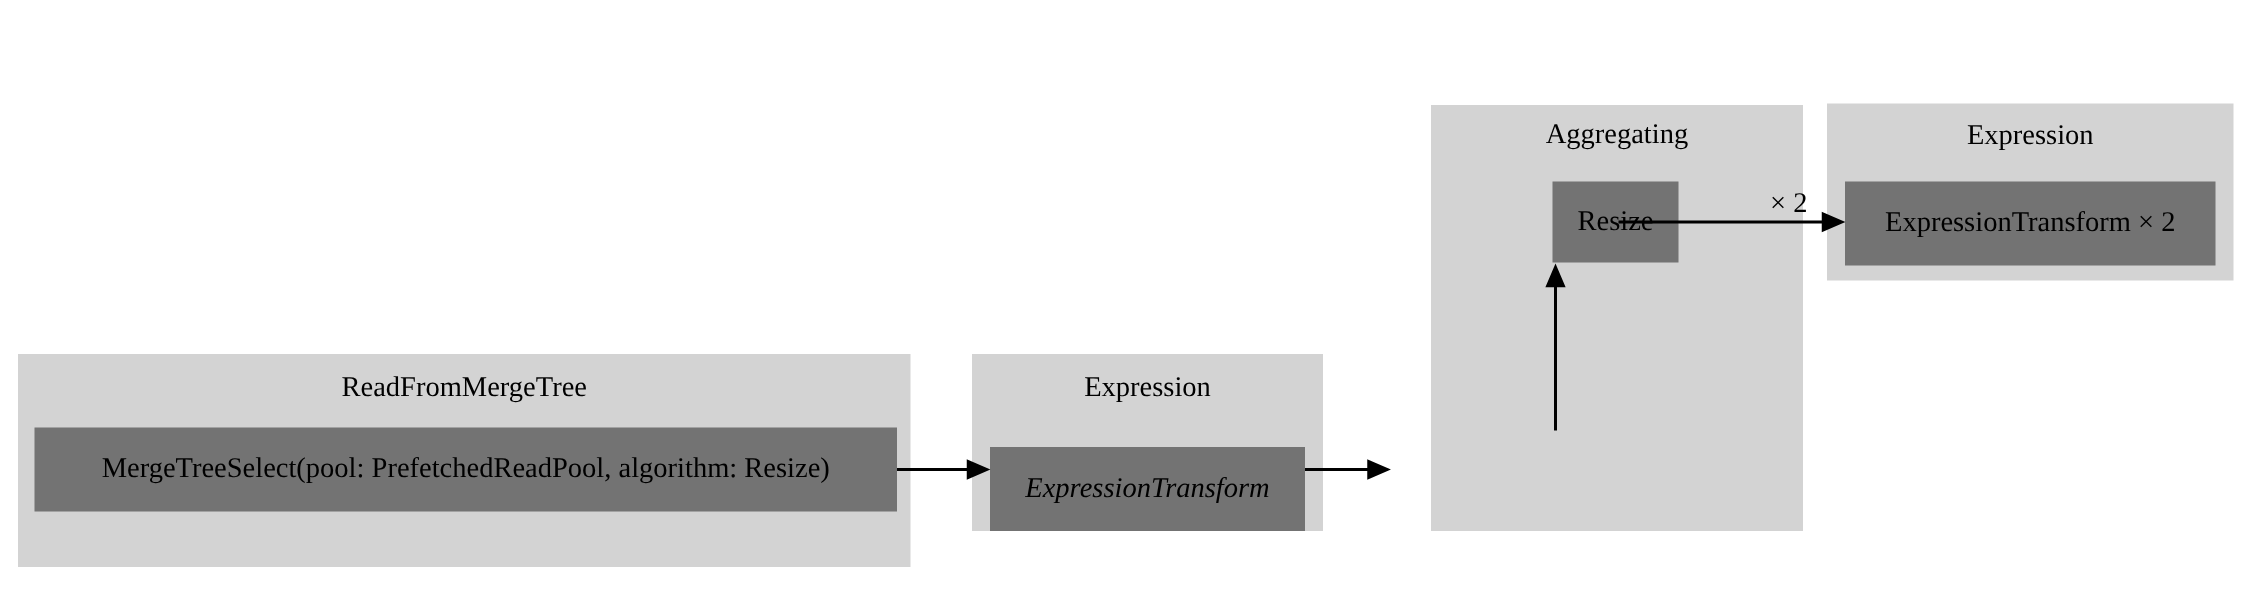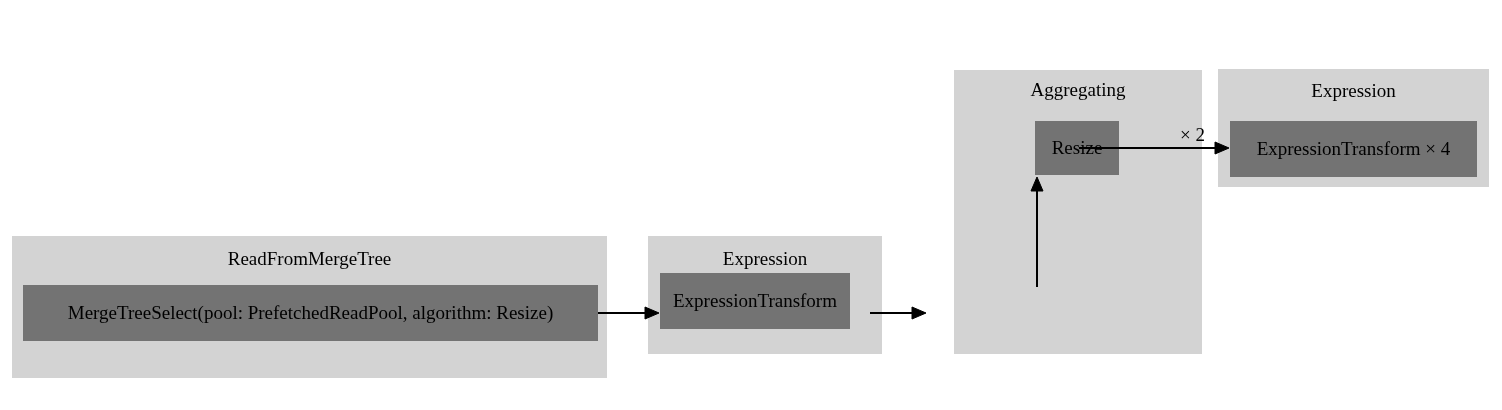--- a/index.html
+++ b/index.html
@@ -38,21 +38,21 @@
     font-size: 19px;
     white-space: nowrap;
   }
   
   .c-read { left: 12px; top: 236px; width: 595px; height: 142px; }
   .c-read .cluster-title { top: 12px; }
   .n-mergetreeselect { left: 11px; top: 49px; width: 575px; height: 56px; }
   
   .c-expr1 { left: 648px; top: 236px; width: 234px; height: 118px; }
   .c-expr1 .cluster-title { top: 12px; }
-  .n-exprtransform { left: 12px; top: 37px; width: 190px; height: 56px; }
+  .n-exprtransform { left: 12px; top: 62px; width: 210px; height: 56px; font-style: italic; }
   
   .c-agg { left: 914px; top: 70px; width: 248px; height: 284px; margin-left: 40px; }
   .c-agg .cluster-title { top: 9px; }
   .n-resize { left: 81px; top: 51px; width: 84px; height: 54px; }
   .n-aggtransform { left: 13px; top: 217px; width: 223px; height: 54px; }
   
   .c-expr2 { left: 1218px; top: 69px; width: 271px; height: 118px; }
   .c-expr2 .cluster-title { top: 11px; }
   .n-exprtransform2 { left: 12px; top: 52px; width: 247px; height: 56px; }
 
@@ -91,21 +91,21 @@
     <div class="node n-exprtransform">ExpressionTransform</div>
   </div>
 
   <div class="cluster c-agg">
     <div class="cluster-title">Aggregating</div>
     <div class="node n-resize">Resize</div>
   </div>
 
   <div class="cluster c-expr2">
     <div class="cluster-title">Expression</div>
-    <div class="node n-exprtransform2">ExpressionTransform × 4</div>
+    <div class="node n-exprtransform2">ExpressionTransform × 2</div>
   </div>
 
   <svg class="edges" width="1502" height="410" viewBox="0 0 1502 410">
 
     <g>
       <line x1="598" y1="313" x2="645" y2="313"></line>
       <polygon points="645,307 659,313 645,319"></polygon>
     </g>
 
     <g>

